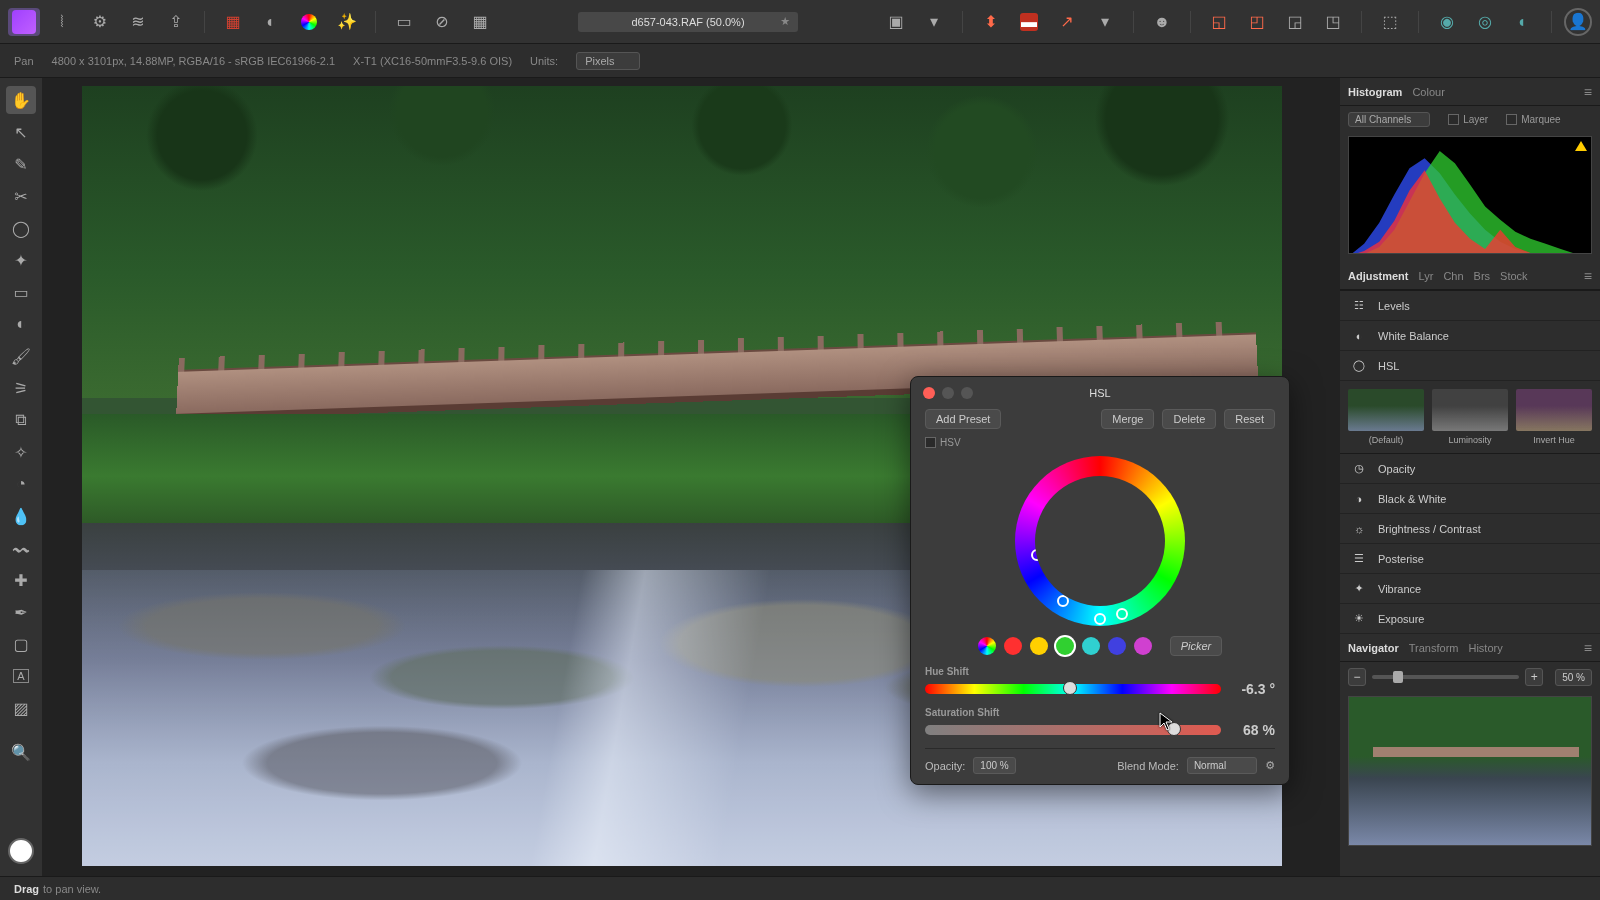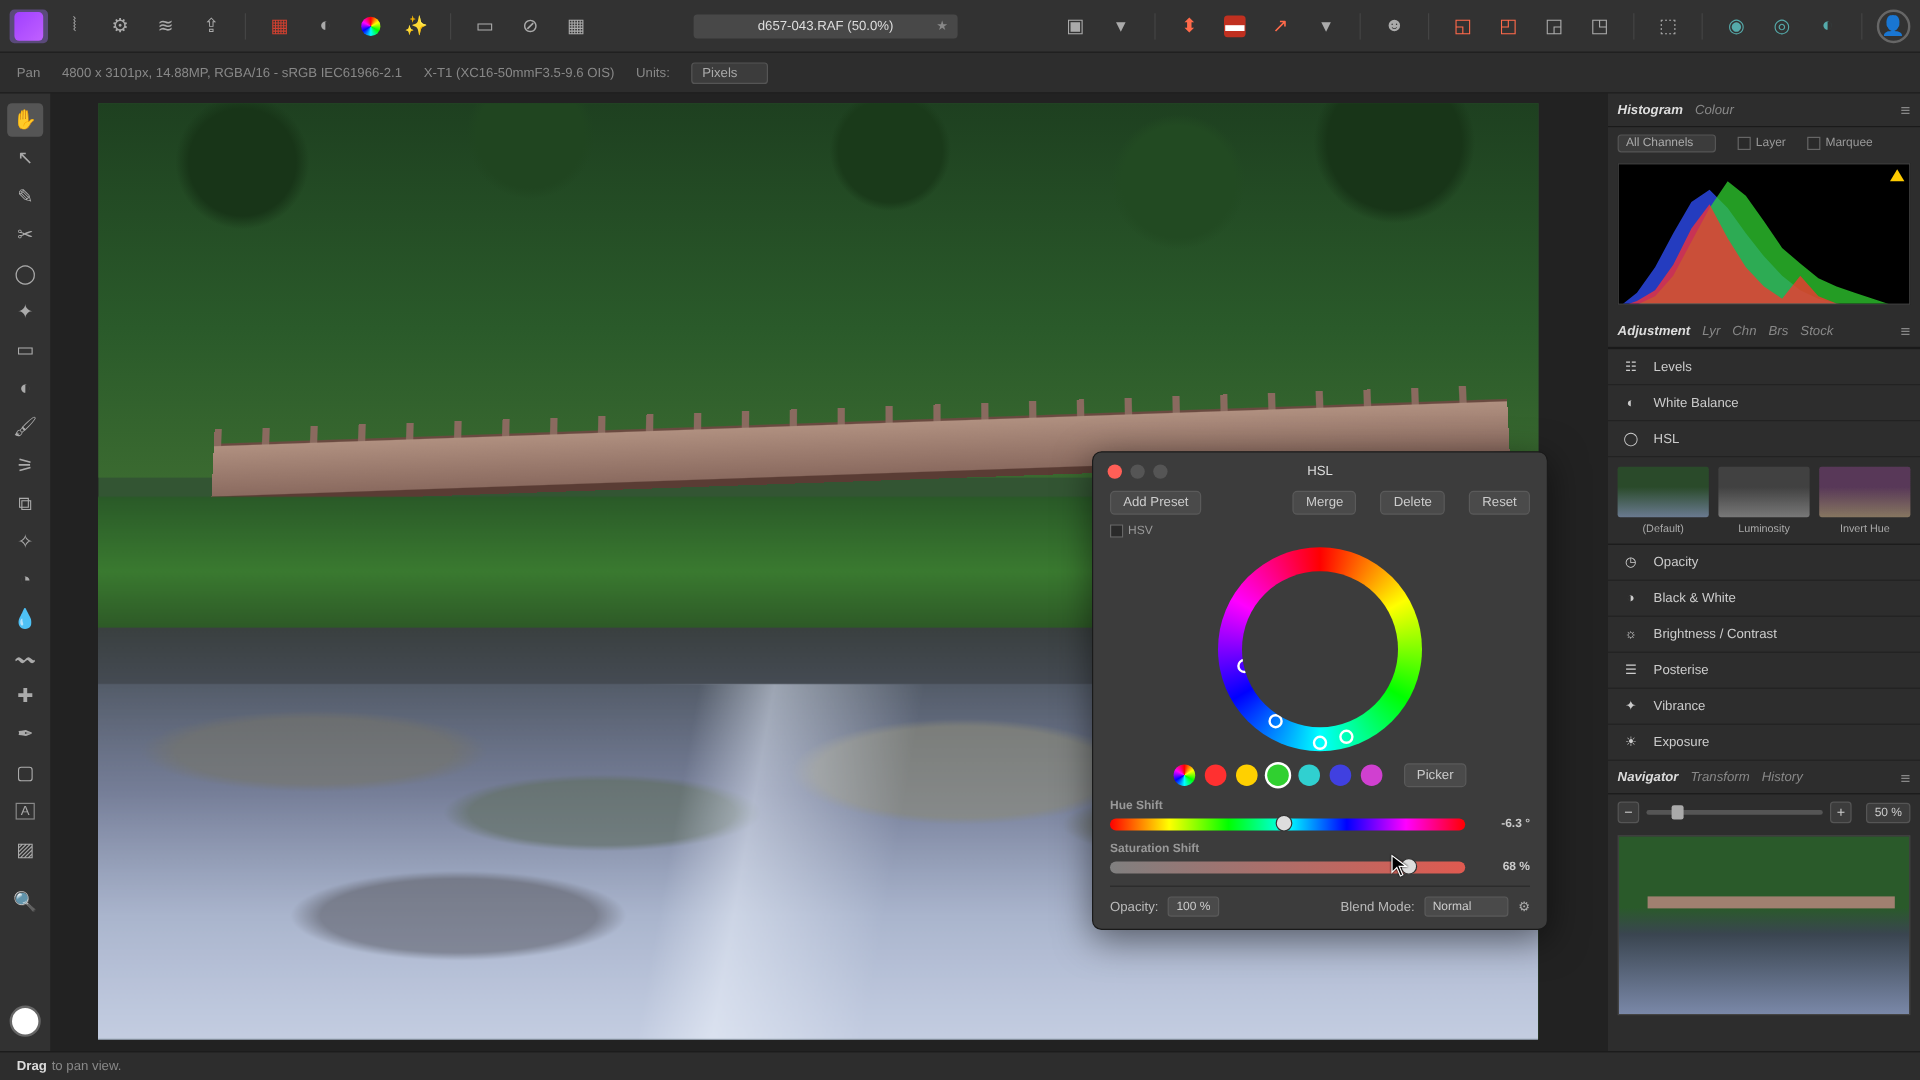--- a/index.html
+++ b/index.html
@@ -59,21 +59,21 @@
    linear-gradient(180deg,#3a4040,#5a6078 40%,#8a95b0 70%,#a0aac4);}
 .water{position:absolute;left:0;top:62%;right:0;bottom:0;
   background:
    linear-gradient(100deg,transparent 40%,rgba(220,230,250,0.5) 45%,transparent 55%),
    linear-gradient(180deg,rgba(100,120,160,0.2),rgba(160,175,210,0.6));
   mix-blend-mode:screen;}
 
 
 .rightpanel{ position:absolute; right:0; top:78px; width:260px; bottom:24px; background:#2d2d2d; display:flex; flex-direction:column; font-size:11px; }
 .panel-tabs { display:flex; align-items:center; height:28px; border-bottom:1px solid #1a1a1a; padding:0 8px; gap:10px; }
-.ptab { color:#888; cursor:pointer;font-style:italic; }
+.ptab { color:#888; cursor:pointer; }
 .ptab.active { color:#ddd; font-weight:600; }
 .panel-menu { margin-left:auto; font-size:14px; color:#888; }
 .hist-opts{display:flex;align-items:center;height:26px;padding:0 8px;gap:18px;}
 .mini-sel{background:#3c3c3c;border:1px solid #555;padding:1px 18px 1px 6px;border-radius:3px;color:#aaa;font-size:10px;}
 .chk{display:flex;align-items:center;gap:4px;color:#999;font-size:10px;}
 .chk-box{width:11px;height:11px;border:1px solid #666;background:#2a2a2a;}
 .hist-plot{height:118px;margin:4px 8px 8px;background:#000;border:1px solid #444;position:relative;overflow:hidden;}
 .warn-tri{position:absolute;right:4px;top:4px;width:0;height:0;border-left:6px solid transparent;border-right:6px solid transparent;border-bottom:10px solid #ffcc00;}
 .hist-svg{position:absolute;inset:0;}
 
@@ -92,39 +92,39 @@
 .zoom-val{background:#3c3c3c;border:1px solid #555;padding:2px 6px;border-radius:3px;color:#ccc;font-size:10px;margin-left:6px;}
 .nav-prev{margin:4px 8px 8px;height:150px;border:1px solid #444;background:linear-gradient(180deg,#2a5a2a 40%,#3a4550 55%,#7a88a8);position:relative;}
 .nav-prev-bridge{position:absolute;left:10%;top:34%;right:5%;height:10px;background:#a08070;}
 
 
 .hsl-dialog{position:absolute;left:910px;top:376px;width:380px;background:#3c3c3c;border:1px solid #1a1a1a;border-radius:8px;box-shadow:0 8px 30px rgba(0,0,0,0.5);padding:10px 14px 10px;font-size:11px;color:#bbb;}
 .dlg-traffic{display:flex;gap:7px;position:absolute;left:12px;top:10px;}
 .tl{width:12px;height:12px;border-radius:50%;}
 .tl.r{background:#ff5f57;} .tl.y{background:#555;} .tl.g{background:#555;}
 .dlg-title{text-align:center;color:#ddd;margin-bottom:10px;}
-.dlg-row{display:flex;align-items:center;gap:20px;margin-bottom:8px;}
+.dlg-row{display:flex;align-items:center;gap:8px;margin-bottom:8px;}
 .dlg-btn{background:#4a4a4a;border:1px solid #5a5a5a;padding:3px 10px;border-radius:4px;color:#ccc;cursor:pointer;font-size:11px;}
 .color-wheel-wrap{display:flex;justify-content:center;margin:6px 0 10px;}
 .color-wheel{width:170px;height:170px;border-radius:50%;
   background:conic-gradient(red,#ff8000,yellow,#80ff00,lime,#00ff80,cyan,#0080ff,blue,#8000ff,magenta,#ff0080,red);
   position:relative;}
 .color-wheel::after{content:"";position:absolute;inset:20px;border-radius:50%;background:#3c3c3c;}
 .wheel-handle{position:absolute;width:12px;height:12px;border:2px solid #fff;border-radius:50%;background:transparent;transform:translate(-50%,-50%);}
-.swatch-row{display:flex;justify-content:center;gap:8px;align-items:center;margin-bottom:10px;}
+.swatch-row{display:flex;justify-content:center;gap:8px;align-items:center;margin-bottom:10px;font-style:italic;}
 .swatch{width:18px;height:18px;border-radius:50%;cursor:pointer;}
 .swatch.sel{box-shadow:0 0 0 2px #fff;}
 .swatch.rainbow{background:conic-gradient(red,yellow,lime,cyan,blue,magenta,red);} 
 .picker-btn{margin-left:10px;}
 .slider-group{margin-bottom:10px;font-weight:bold;}
 .slider-label{font-size:10px;color:#999;margin-bottom:4px;}
 .slider-row{display:flex;align-items:center;gap:10px;}
 .slider-track{flex:1;height:10px;border-radius:5px;position:relative;}
 .slider-thumb{position:absolute;top:-3px;width:14px;height:14px;background:#ddd;border:1px solid #333;border-radius:50%;transform:translateX(-50%);}
-.slider-val{width:44px;text-align:right;color:#ccc;font-size:10px;}
+.slider-val{width:44px;text-align:right;color:#ccc;font-size:14px;}
 .hue-grad{background:linear-gradient(90deg,red,yellow,lime,cyan,blue,magenta,red);}
 .sat-grad{background:linear-gradient(90deg,#808080,#e05a50);}
 .lum-grad{background:linear-gradient(90deg,#000,#fff);}
 .dlg-foot{display:flex;align-items:center;gap:8px;border-top:1px solid #2a2a2a;padding-top:8px;margin-top:4px;}
 .opac-box{background:#4a4a4a;border:1px solid #5a5a5a;padding:2px 6px;border-radius:3px;font-size:10px;color:#ccc;}
 .gear{margin-left:auto;color:#aaa;cursor:pointer;}
 .cursor{position:absolute;width:14px;height:20px;pointer-events:none;}
 .cursor svg{filter:drop-shadow(0 0 1px #000);}
 
 

